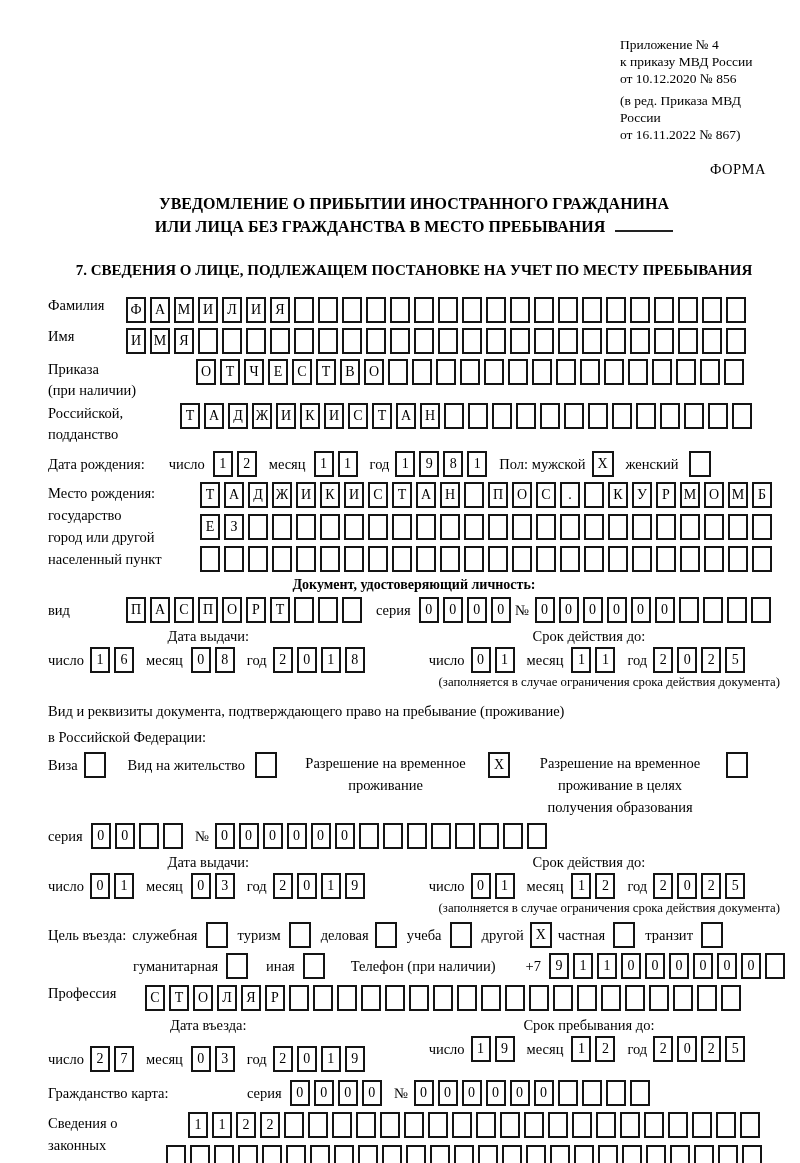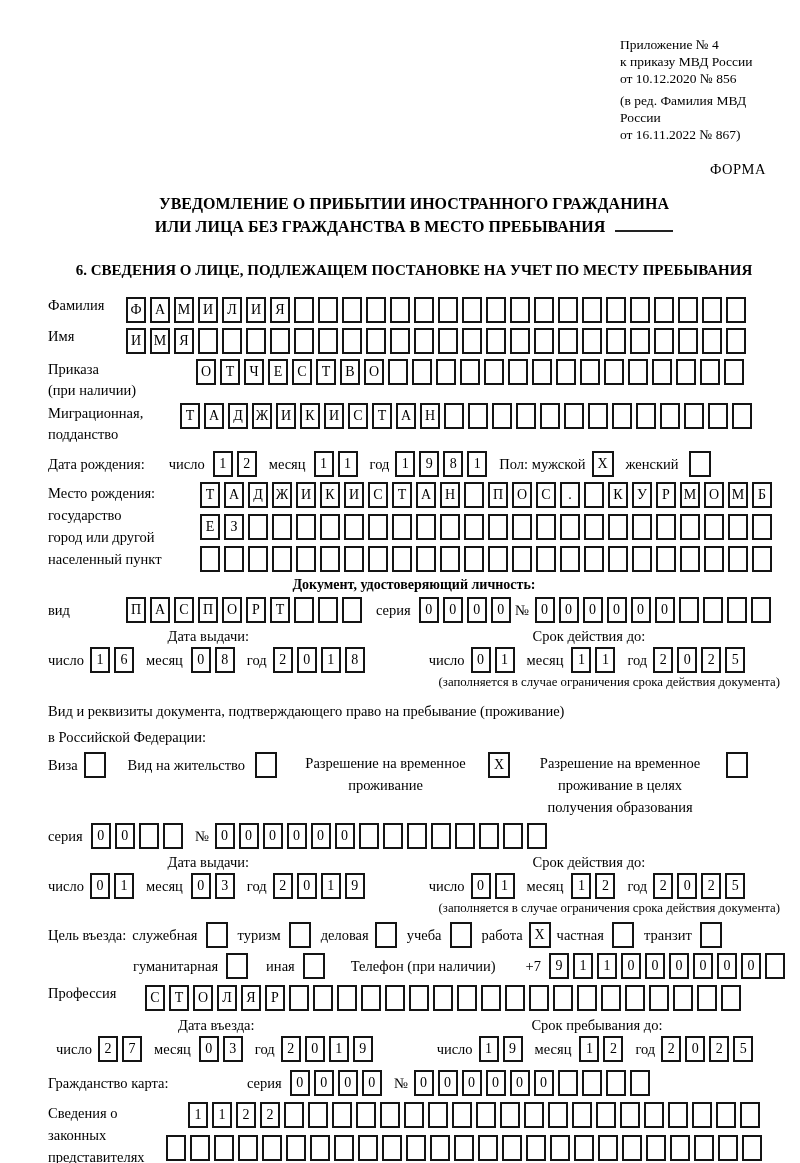--- a/index.html
+++ b/index.html
@@ -37,31 +37,31 @@
 </style>
 </head>
 <body>
 
 <div class="page">
 
   <div class="hdr">
     <div>Приложение № 4</div>
     <div>к приказу МВД России</div>
     <div>от 10.12.2020 № 856</div>
-    <div class="sub">(в ред. Фамилия МВД России</div>
+    <div class="sub">(в ред. Приказа МВД России</div>
     <div>от 16.11.2022 № 867)</div>
   </div>
   <div class="forma">ФОРМА</div>
 
   <div class="title">
     <div>УВЕДОМЛЕНИЕ О ПРИБЫТИИ ИНОСТРАННОГО ГРАЖДАНИНА</div>
     <div><span>ИЛИ ЛИЦА БЕЗ ГРАЖДАНСТВА В МЕСТО ПРЕБЫВАНИЯ</span><span class="title-underline"></span></div>
   </div>
 
-  <div class="sect">6. СВЕДЕНИЯ О ЛИЦЕ, ПОДЛЕЖАЩЕМ ПОСТАНОВКЕ НА УЧЕТ ПО МЕСТУ ПРЕБЫВАНИЯ</div>
+  <div class="sect">7. СВЕДЕНИЯ О ЛИЦЕ, ПОДЛЕЖАЩЕМ ПОСТАНОВКЕ НА УЧЕТ ПО МЕСТУ ПРЕБЫВАНИЯ</div>
 
   <div class="row">
     <span class="lbl" style="width:78px;">Фамилия</span>
     <span class="cellrow">
         <span class="cell">Ф</span>
         <span class="cell">А</span>
         <span class="cell">М</span>
         <span class="cell">И</span>
         <span class="cell">Л</span>
         <span class="cell">И</span>
@@ -147,21 +147,21 @@
         <span class="cell"></span>
         <span class="cell"></span>
         <span class="cell"></span>
         <span class="cell"></span>
         <span class="cell"></span>
       </span>
   </div>
 
   <div class="row" style="margin-bottom:2px;">
     <span class="lblcol" style="width:132px;">
-      <div>Миграционная,</div>
+      <div>Российской,</div>
       <div>подданство</div>
     </span>
     <span class="cellrow">
         <span class="cell">Т</span>
         <span class="cell">А</span>
         <span class="cell">Д</span>
         <span class="cell">Ж</span>
         <span class="cell">И</span>
         <span class="cell">К</span>
         <span class="cell">И</span>
@@ -479,21 +479,21 @@
   <div class="row inline" style="margin-top:6px;">
     <span class="lbl mr6">Цель въезда:</span>
     <span class="lbl mr8">служебная</span>
     <span class="cb"></span>
     <span class="lbl mr8 ml10">туризм</span>
     <span class="cb"></span>
     <span class="lbl mr6 ml10">деловая</span>
     <span class="cb"></span>
     <span class="lbl mr8 ml10">учеба</span>
     <span class="cb"></span>
-    <span class="lbl mr6 ml10">работа</span>
+    <span class="lbl mr6 ml10">другой</span>
     <span class="cb">X</span>
     <span class="lbl mr8" style="margin-left:6px;">частная</span>
     <span class="cb"></span>
     <span class="lbl mr8 ml10">транзит</span>
     <span class="cb"></span>
   </div>
 
   <div class="row inline" style="margin-left:85px;margin-top:4px;">
     <span class="lbl mr8">гуманитарная</span>
     <span class="cb"></span>
@@ -540,21 +540,21 @@
         <span class="cell"></span>
         <span class="cell"></span>
         <span class="cell"></span>
         <span class="cell"></span>
         <span class="cell"></span>
         <span class="cell"></span>
       </span>
   </div>
 
   <div class="daterow" style="margin-top:6px;">
-    <div class="dategroup" style="margin-left:8px;">
+    <div class="dategroup" style="margin-left:0;gap:10px;">
       <div class="dglabel">Дата въезда:</div>
       <div class="dgfields">
         <span class="lbl mr6">число</span>
         <span class="cellrow">
             <span class="cell">2</span>
             <span class="cell">7</span>
           </span>
         <span class="lbl mr8 ml8">месяц</span>
         <span class="cellrow">
             <span class="cell">0</span>

